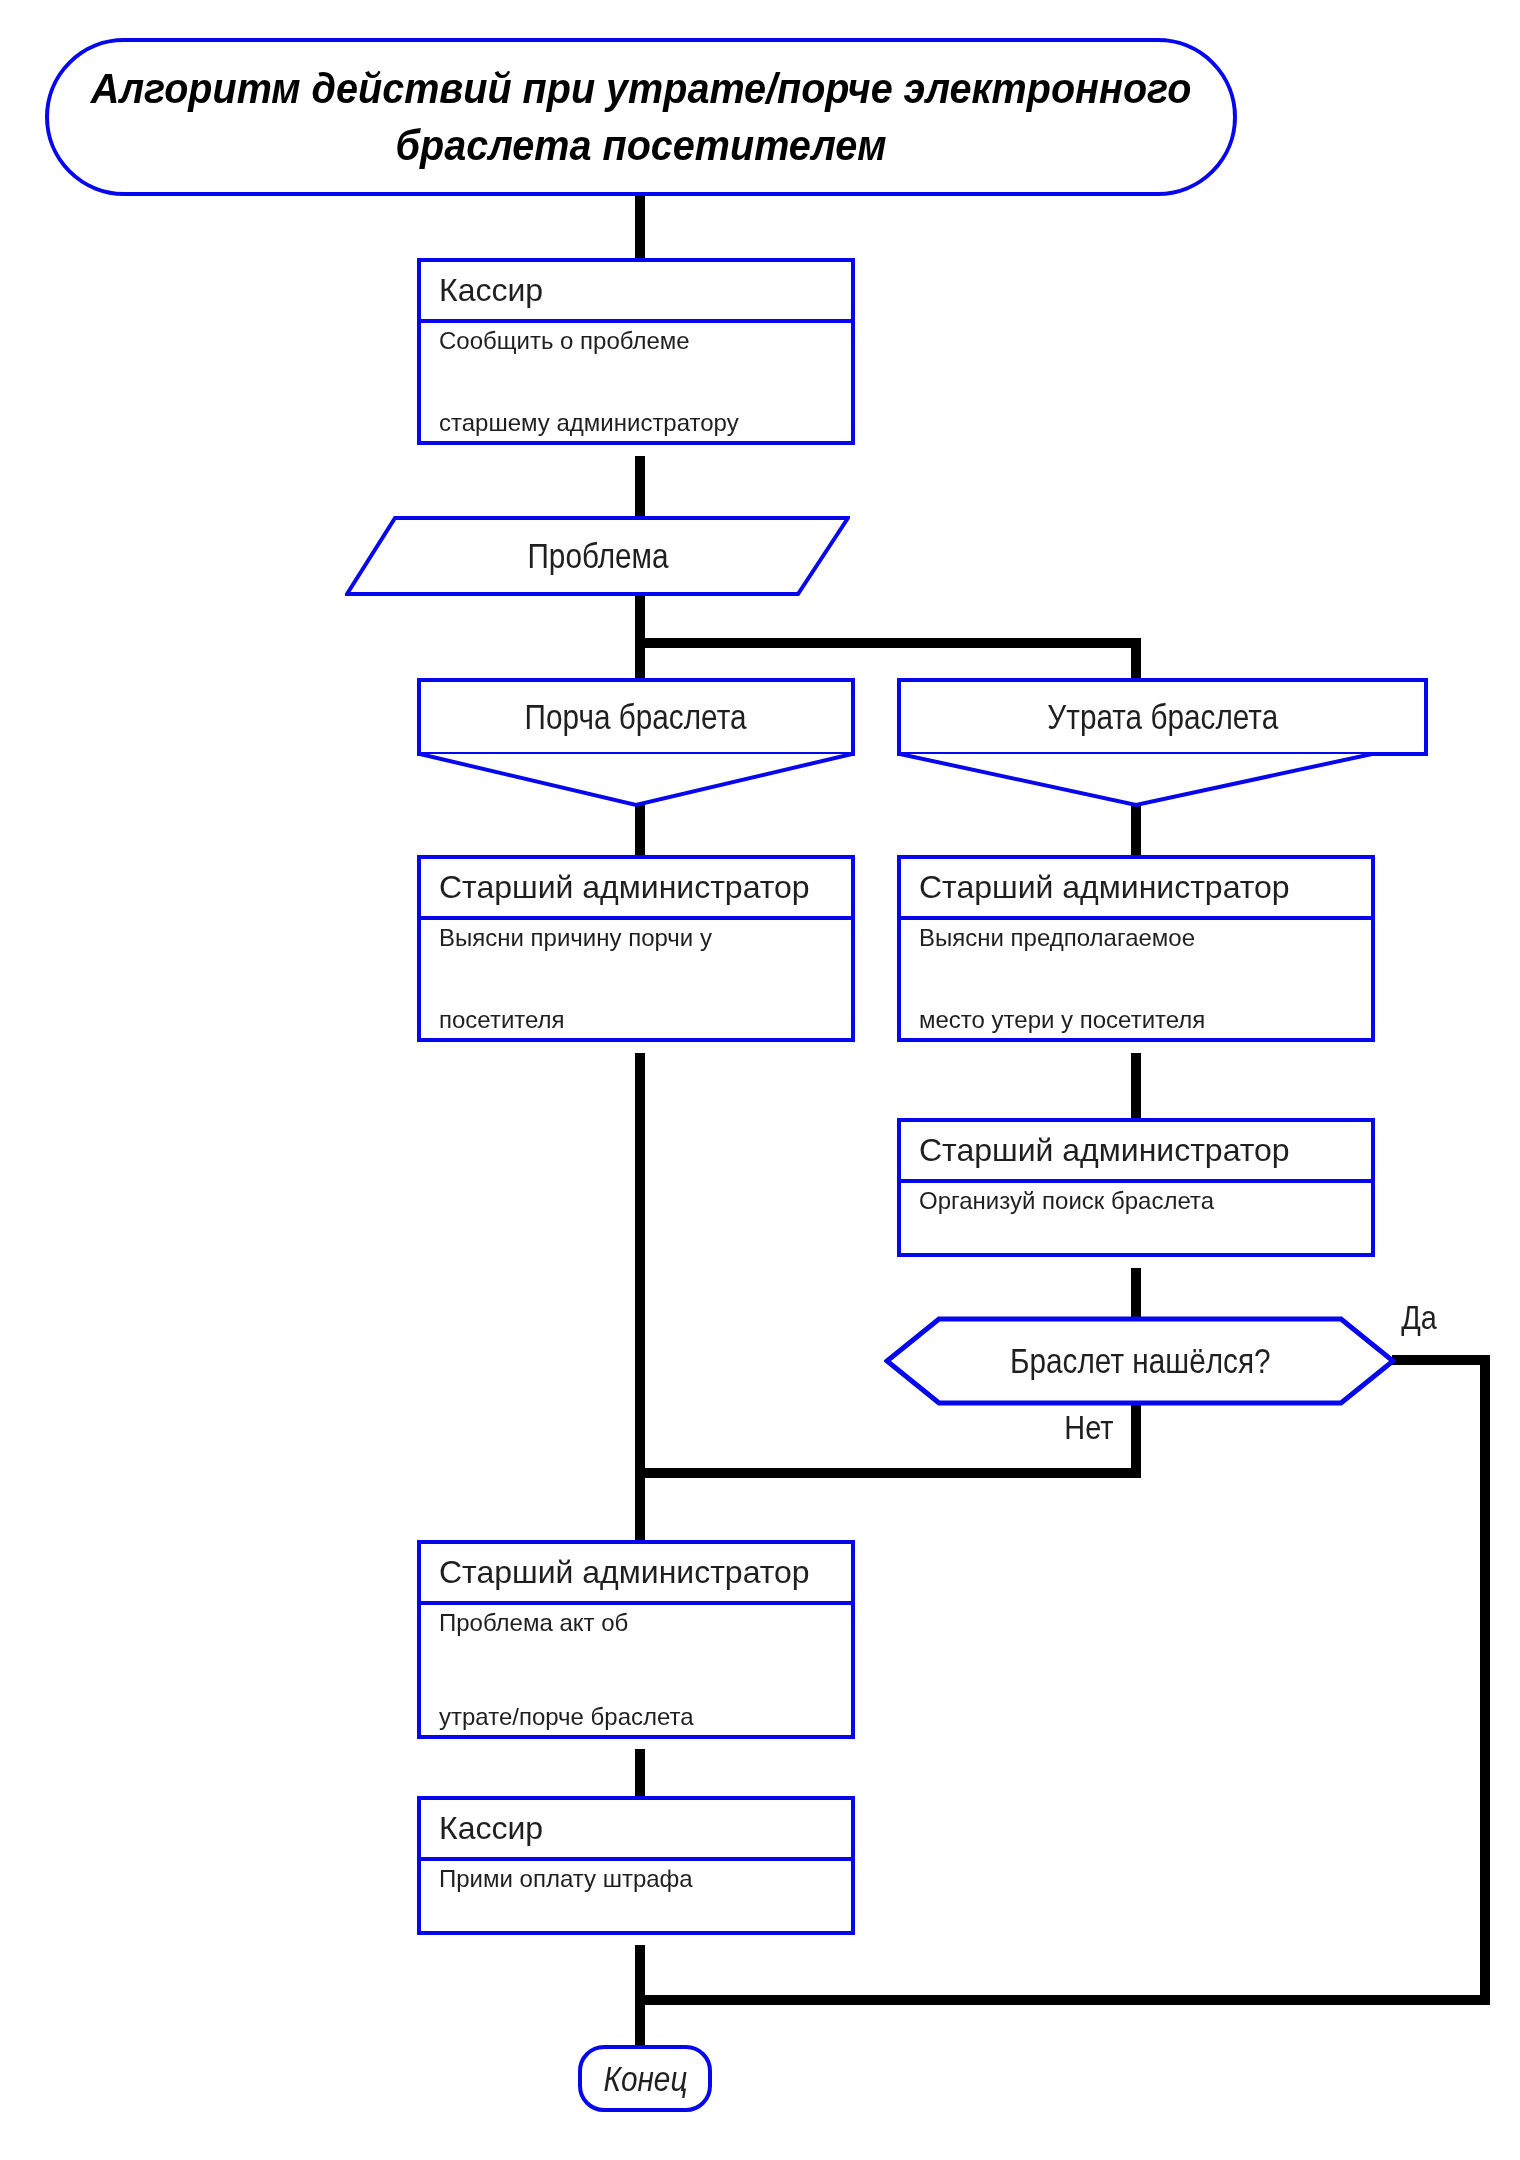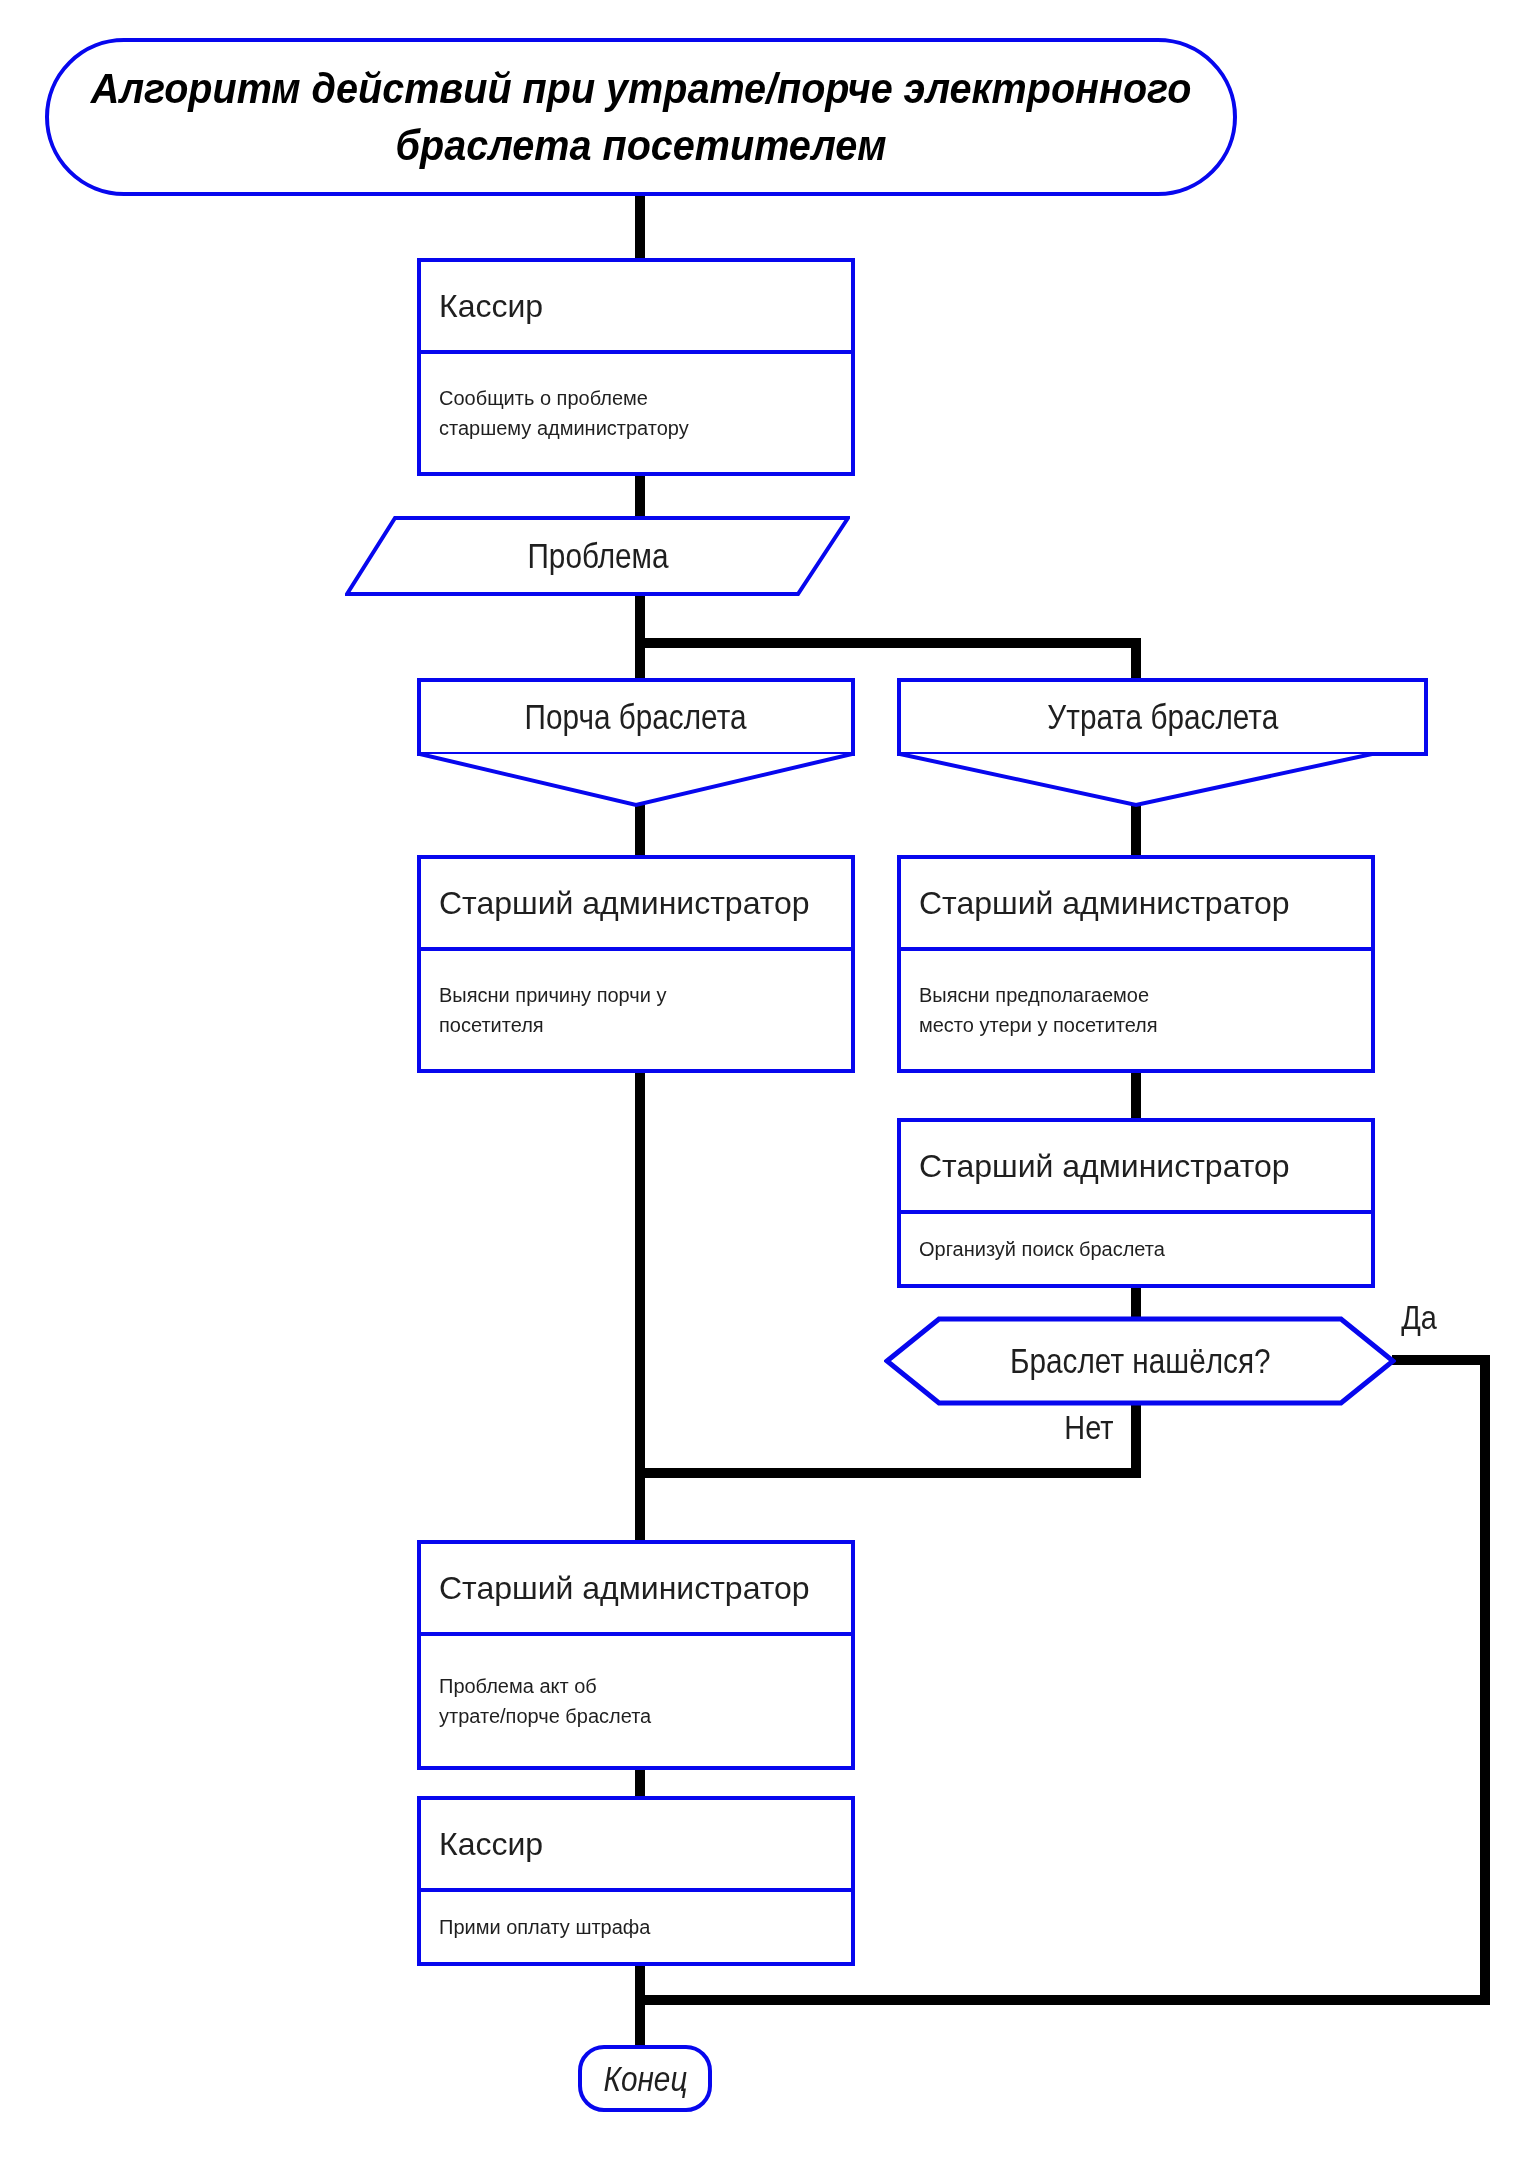--- a/index.html
+++ b/index.html
@@ -27,27 +27,27 @@
     display:inline-block;transform:scaleX(.92);white-space:nowrap;
   }
   .shape-label{
     position:absolute;inset:0;display:flex;align-items:center;justify-content:center;
     color:var(--text);font-size:35px;pointer-events:none;
   }
   .shape-label>span{display:inline-block;transform:scaleX(.85);white-space:nowrap;}
 
   .split-box{position:absolute;background:#fff;border:4px solid var(--border);}
   .split-box .hdr{
-    height:92px;border-bottom:4px solid var(--border);
+    height:61px;border-bottom:4px solid var(--border);
     display:flex;align-items:center;padding:12px 18px;
     font-size:32px;color:var(--text);
   }
   .split-box .bdy{
-    display:flex;flex-direction:column;justify-content:center;
-    padding:0 18px;font-size:20px;color:var(--text);line-height:1.5;
+    display:flex;flex-direction:column;justify-content:space-between;
+    padding:0 18px;font-size:24px;color:var(--text);line-height:1.5;
   }
   .bdy-2line{height:118px;}
   .bdy-1line{height:70px;}
   .bdy-2line-tall{height:130px;}
 
   .svg-shape{position:absolute;display:block;}
 
   .edge-label{
     position:absolute;font-size:34px;color:var(--text);
   }

